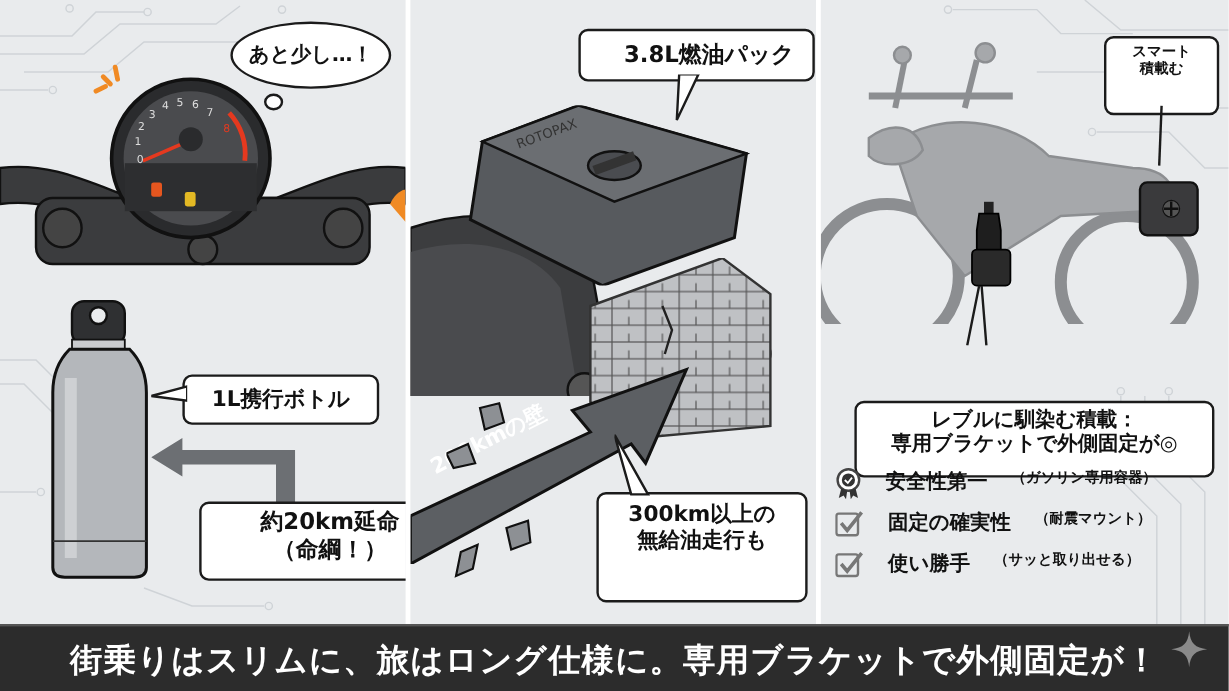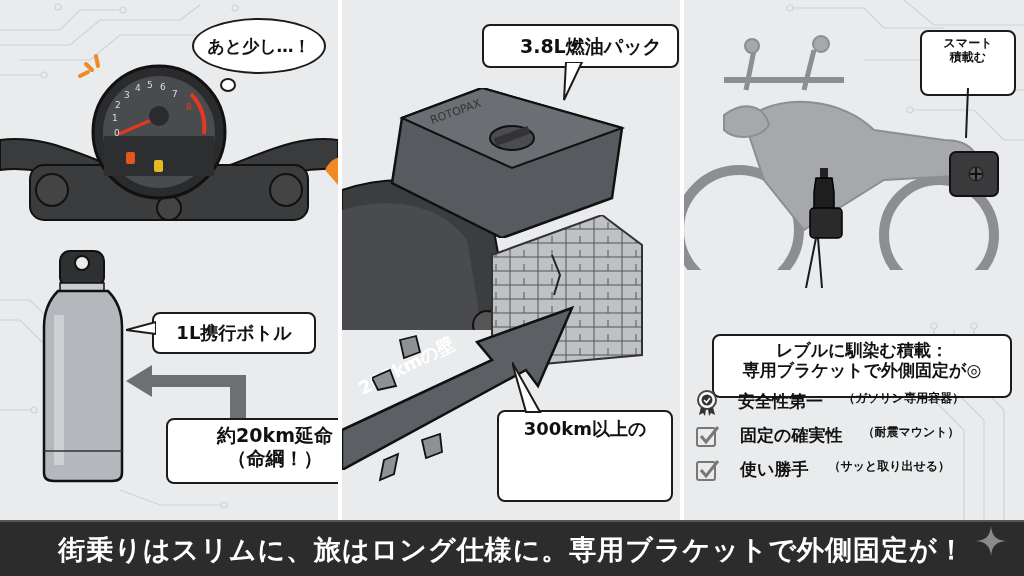--- a/index.html
+++ b/index.html
@@ -144,20 +144,21 @@
   <svg class="abs" style="left:30px;top:330px;" width="120" height="160">
     <g fill="#8d9094" stroke="#111" stroke-width="1.8">
       <path d="M28 10 L44 6 L48 22 L32 28Z"></path>
         <path d="M0 48 L18 40 L24 56 L6 60Z"></path>
       <path d="M50 110 L68 104 L70 122 L54 128Z"></path>
         <path d="M12 130 L26 124 L22 144 L8 150Z"></path>
     </g>
   </svg>
   <div class="bubble" style="left:155px;top:410px;width:172px;height:82px;font-size:18px;padding-top:6px;">
     <div>300km以上の</div>
+    <div>無給油走行も</div>
   </div>
   <svg class="abs" style="left:170px;top:362px;" width="30" height="52">
       <path d="M0 0 L14 50 L28 50Z" fill="#fff" stroke="#1b1b1b" stroke-width="2"></path>
     </svg>
 </div>
 
 <div class="panel p3">
   <svg class="circuit" width="340" height="520">
     <g stroke="#cfd3d7" stroke-width="1.2" fill="none">
       <path d="M110 8 H180 L200 28 H260"></path>

